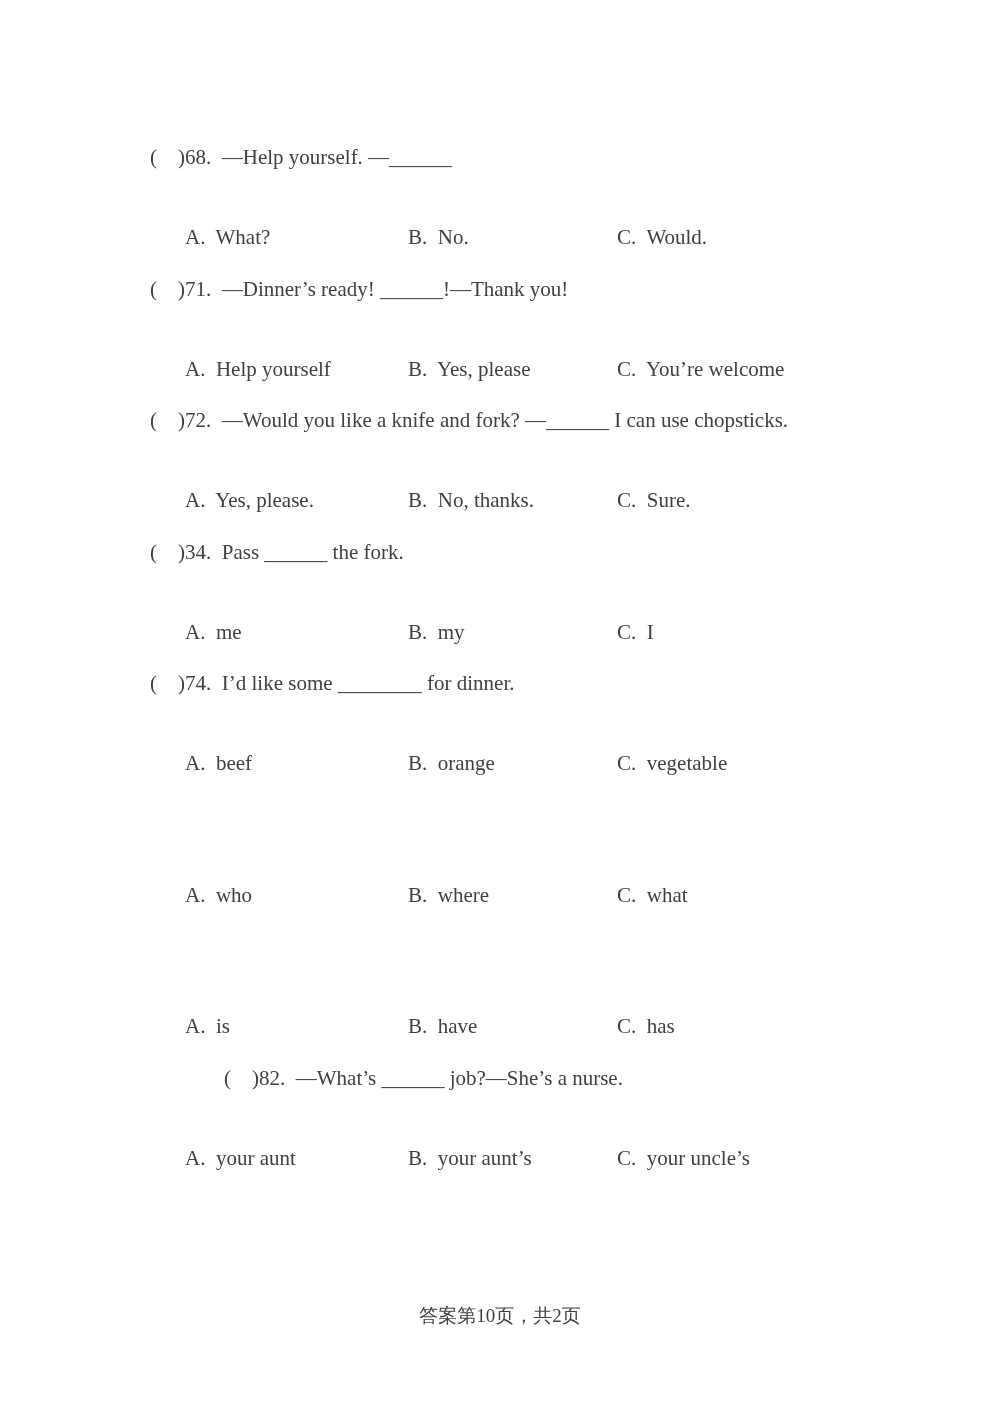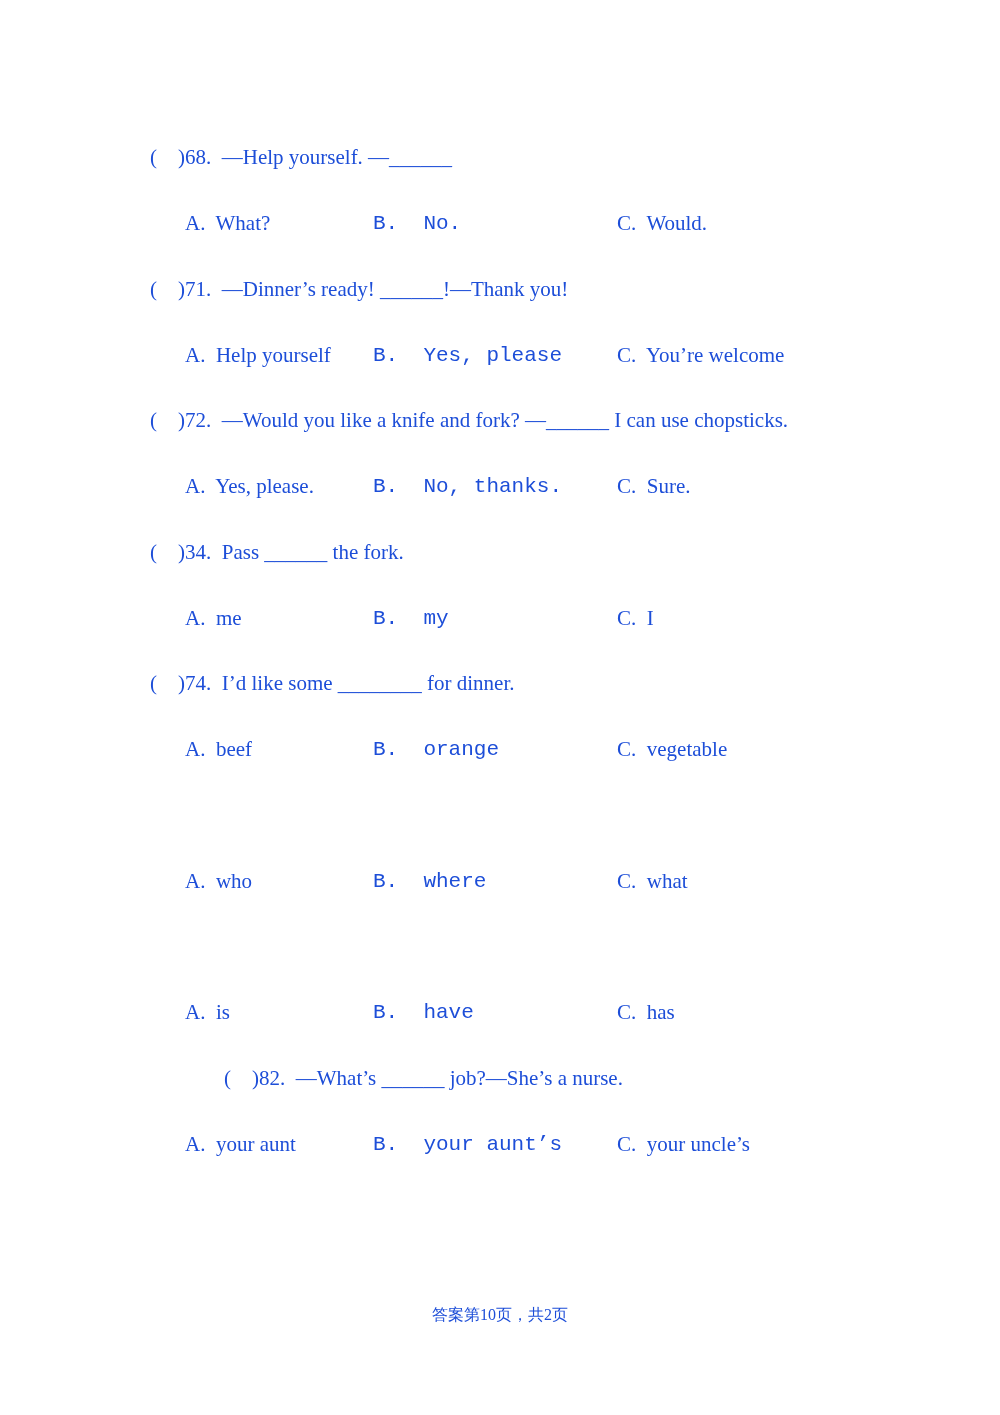--- a/index.html
+++ b/index.html
@@ -5,55 +5,56 @@
   html, body {
     margin: 0;
     padding: 0;
     background: #ffffff;
   }
   .page {
     position: relative;
     width: 1000px;
     height: 1415px;
     background: #ffffff;
-    color: #1d4ed8;
+    color: #404040;
     font-family: "Liberation Serif", "DejaVu Serif", serif;
     font-size: 21px;
     line-height: 1.1;
     overflow: hidden;
   }
   .qline {
     position: absolute;
     left: 150px;
     white-space: pre;
   }
   .qline.indent {
     left: 192px;
     margin-left: 32px;
   }
   .optrow {
     position: absolute;
     left: 0;
     width: 1000px;
     height: 28px;
+    margin-top: 14px;
   }
   .opt {
     position: absolute;
     white-space: pre;
   }
   .opt-a { left: 185px; }
-  .opt-b { left: 373px; font-family: Liberation Mono, monospace; }
+  .opt-b { left: 408px; }
   .opt-c { left: 617px; }
   .footer {
     position: absolute;
     top: 1306px;
     left: 0;
     width: 1000px;
     text-align: center;
-    font-size: 16px;
+    font-size: 19px;
     white-space: pre;
   }
 </style>
 </head>
 <body>
 
 <div class="page">
 
   <div class="qline" style="top:146px">(    )68.  —Help yourself. —______</div>
   <div class="optrow" style="top:212px">

